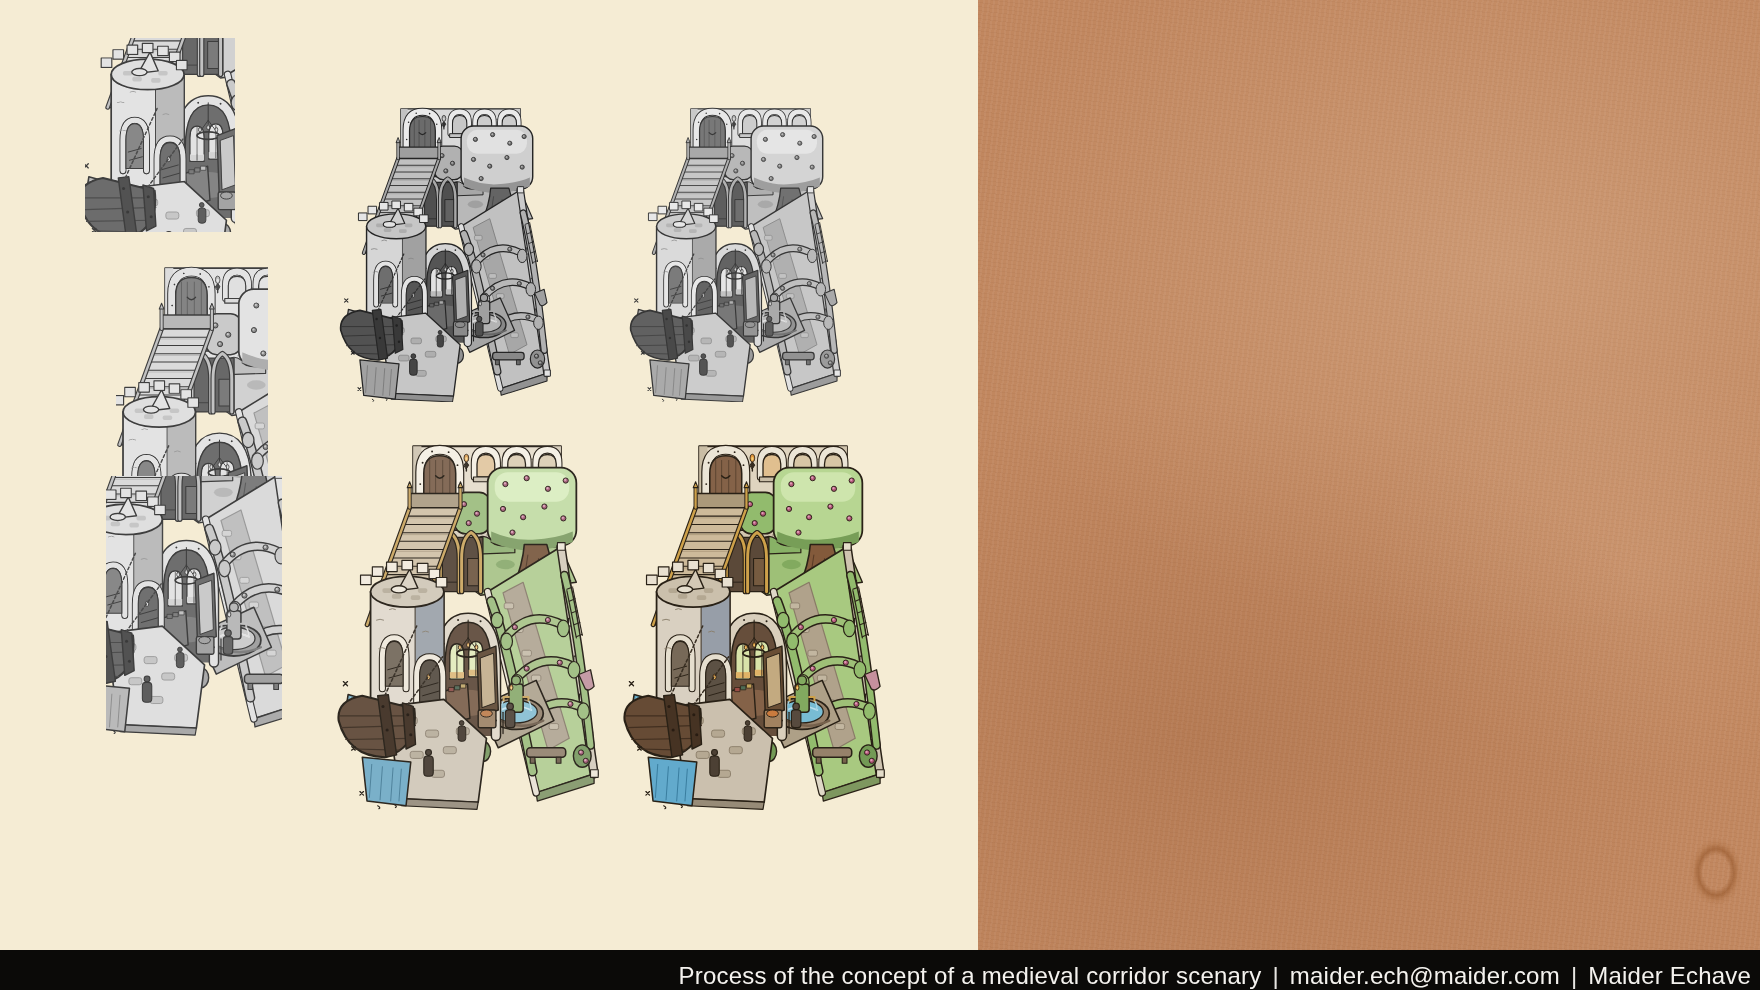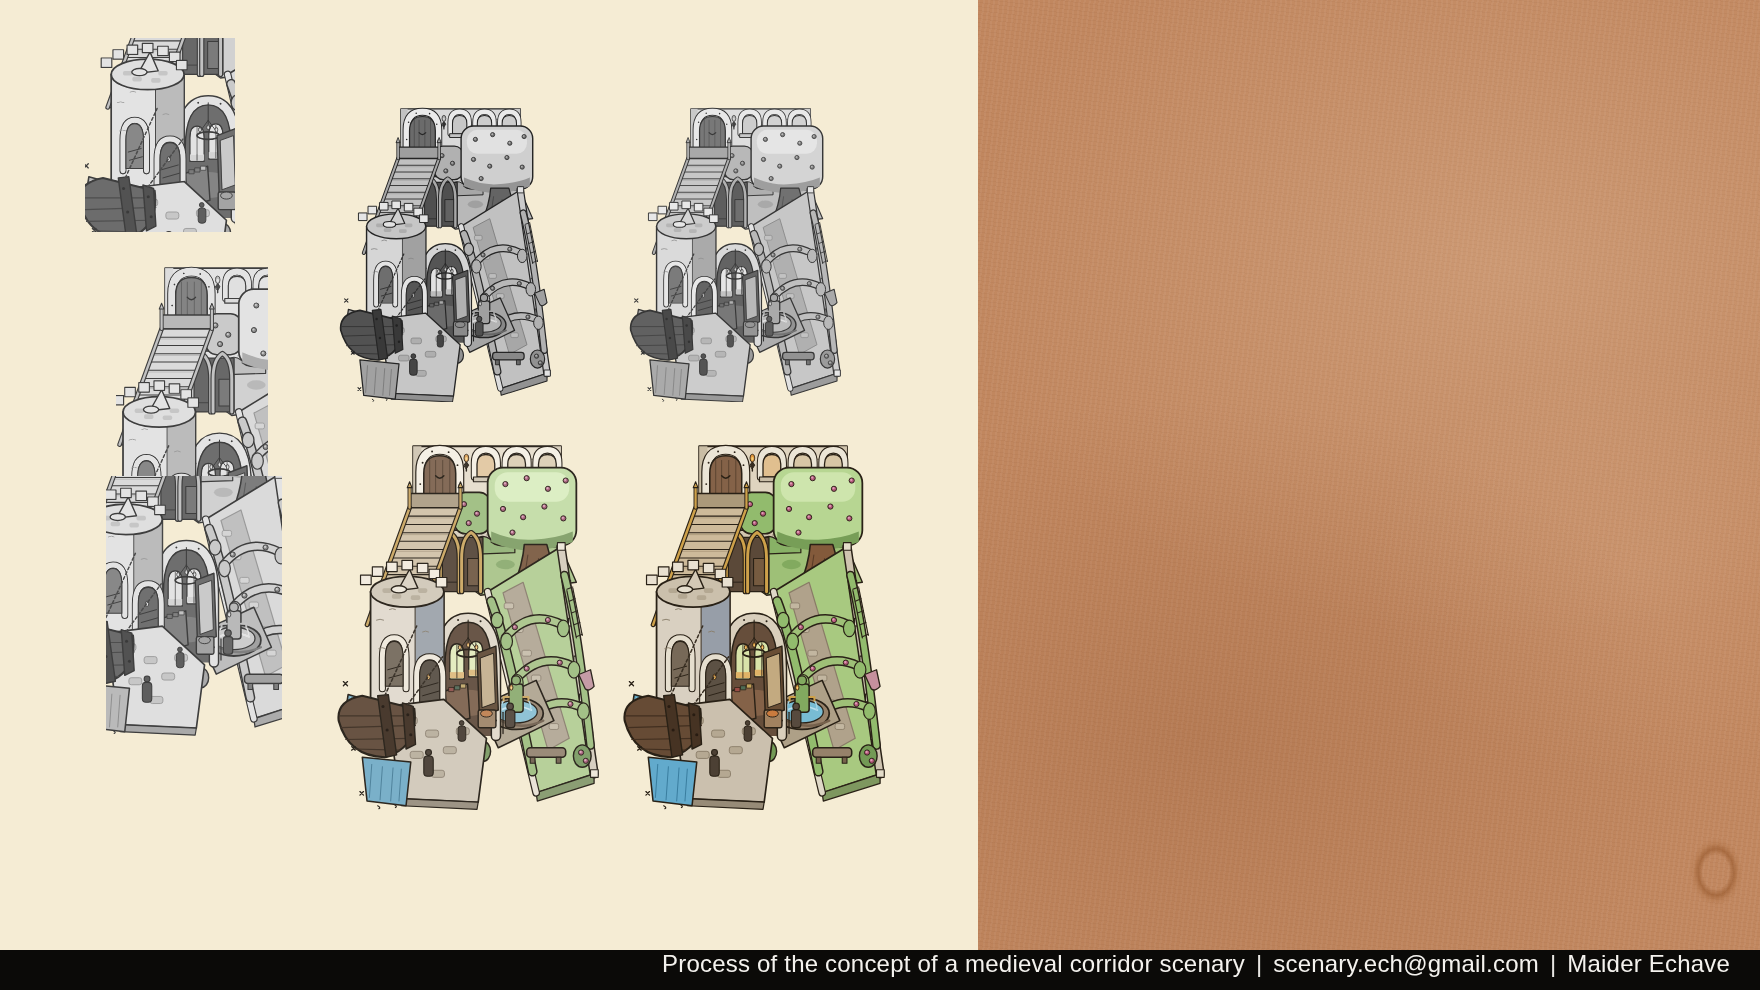--- a/index.html
+++ b/index.html
@@ -46,22 +46,22 @@
   
   .v-sketch svg{filter:grayscale(1) brightness(1.28) contrast(.78)}
   .v-value1 svg{filter:grayscale(1) brightness(1.02) contrast(.98)}
   .v-value2 svg{filter:grayscale(1) brightness(1.13) contrast(.82)}
   .v-color1 svg{filter:saturate(.62) brightness(1.06) contrast(.96)}
   .v-color2 svg{filter:saturate(.85) brightness(.99)}
 
   .caption-bar{
     position:absolute;left:0;top:950px;width:1760px;height:40px;
     background:var(--bar-bg);color:var(--bar-text);
-    display:flex;align-items:flex-start;justify-content:flex-end;
-    padding-right:30px;font-size:24px;letter-spacing:.2px;white-space:nowrap;
+    display:flex;align-items:flex-end;justify-content:flex-end;
+    padding-right:9px;font-size:24px;letter-spacing:.2px;white-space:nowrap;
   }
   .caption-bar .sep{margin:0 11px;font-weight:400;opacity:.95}
 
   .defs-holder{position:absolute;width:0;height:0;overflow:hidden}
 </style>
 </head>
 <body>
 
 <div class="page">
 
@@ -497,18 +497,18 @@
   </section>
 
   <section class="right-panel">
 
     <div class="stain"></div>
   </section>
 
   <footer class="caption-bar">
     <span>Process of the concept of a medieval corridor scenary</span>
     <span class="sep">|</span>
-    <span>scenary.ech@gmail.com</span>
+    <span>maider.ech@maider.com</span>
     <span class="sep">|</span>
     <span>Maider Echave</span>
   </footer>
 
 </div>
 
 </body></html>

